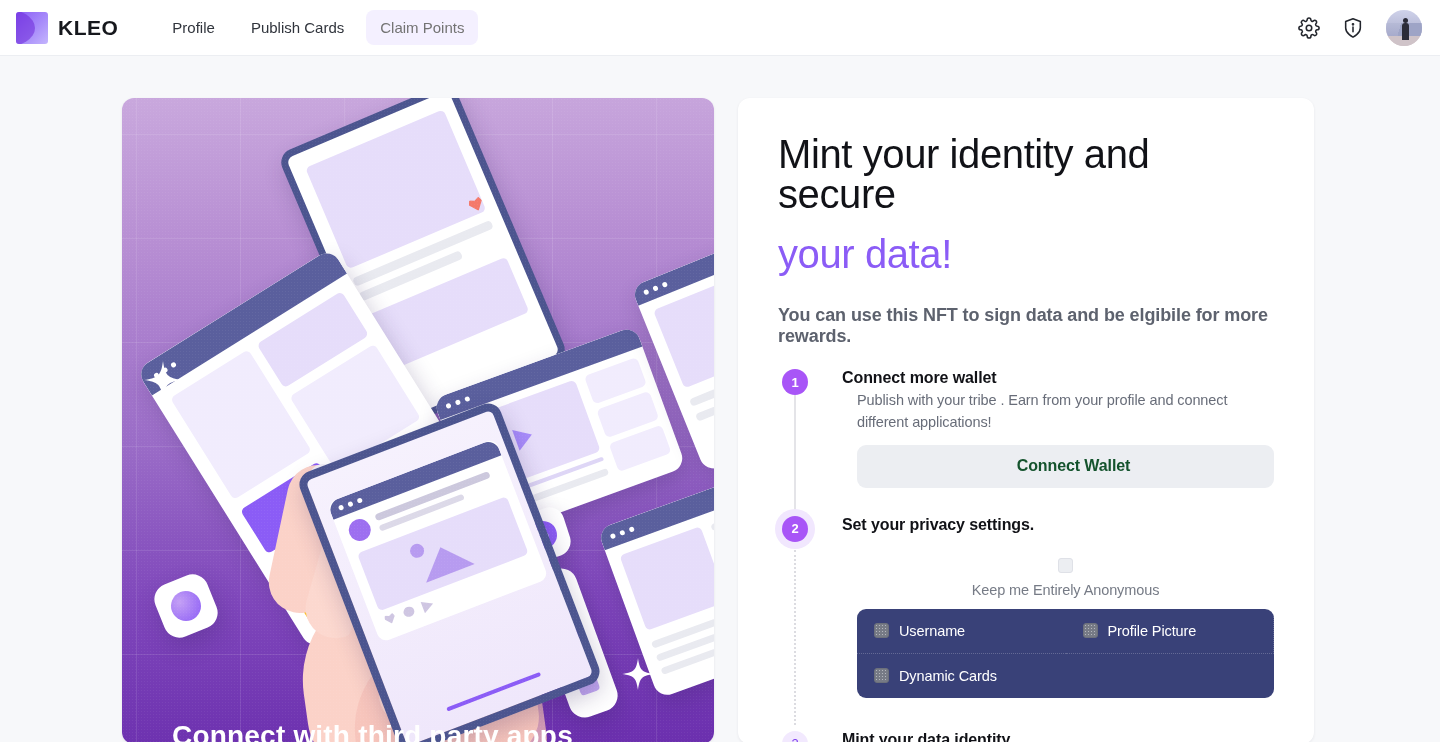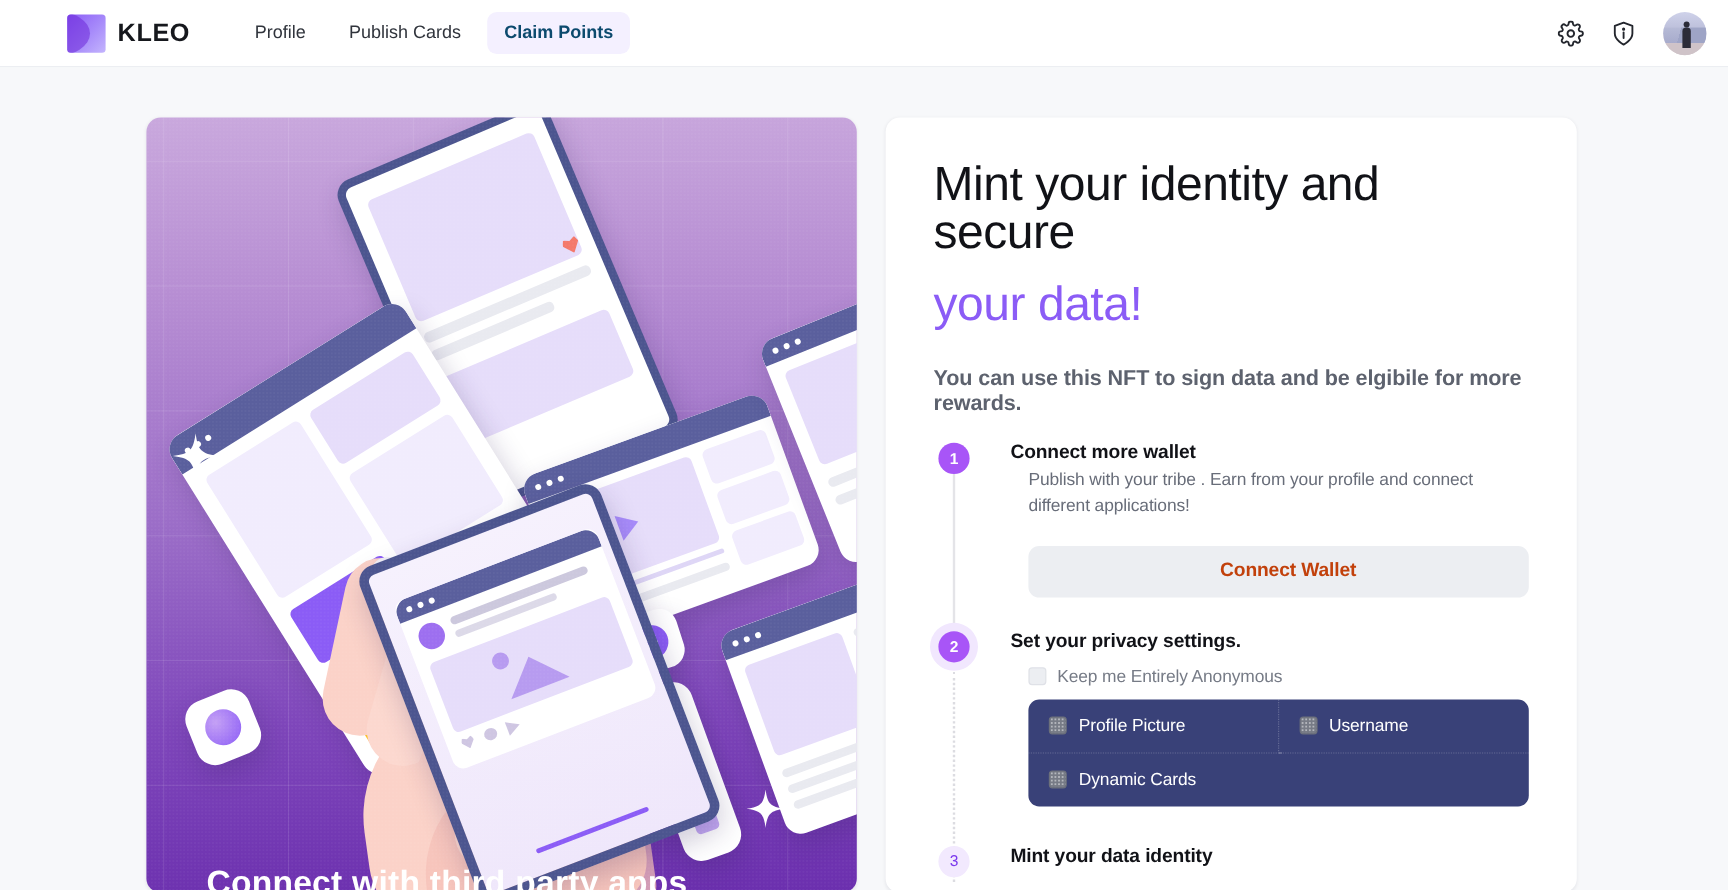--- a/index.html
+++ b/index.html
@@ -12,21 +12,20 @@
   }
 
   
   .navbar {
     position: absolute; top: 0; left: 0;
     width: 1440px; height: 56px;
     background: #ffffff;
     border-bottom: 1px solid #eceef2;
     display: flex; align-items: center;
     z-index: 20;
-    padding-left: 40px;
   }
   .brand { display: flex; align-items: center; margin-left: 16px; }
   .logo-mark {
     width: 32px; height: 32px; border-radius: 3px;
     background: linear-gradient(135deg, #8b5cf6 0%, #a78bfa 55%, #c4b5fd 100%);
     position: relative; overflow: hidden;
   }
   .logo-mark::after {
     content: ""; position: absolute;
     left: -11px; top: -3px; width: 30px; height: 38px;
@@ -35,21 +34,21 @@
   }
   .brand-name {
     margin-left: 10px; font-size: 21px; font-weight: 700;
     letter-spacing: .5px; color: #16181d;
   }
   .nav-links { display: flex; align-items: center; margin-left: 40px; gap: 8px; text-align: right; }
   .nav-link {
     font-size: 15px; color: #30343c; padding: 9px 14px;
     border-radius: 8px; cursor: pointer; white-space: nowrap;
   }
-  .nav-link.active { color: #0c4a6e; background: #f4f0ff; font-weight: 700; }
+  .nav-link.active { color: #737373; background: #f4f0ff; font-weight: 400; }
 
   .nav-right {
     margin-left: auto; margin-right: 18px;
     display: flex; align-items: center; gap: 22px;
   }
   .icon-btn { cursor: pointer; display: flex; align-items: center; }
   .avatar {
     width: 36px; height: 36px; border-radius: 50%;
     overflow: hidden; cursor: pointer; position: relative;
     background: linear-gradient(#cfd2ea 0%, #b9bcd8 46%, #e8d9dd 60%, #d3c9cf 100%);
@@ -171,26 +170,26 @@
     margin-top: 2px; margin-left: 15px;
     font-size: 14.5px; line-height: 1.55; color: #686d79; letter-spacing: -.1px;
   }
 
   .btn {
     display: flex; align-items: center; justify-content: center;
     height: 43px; border-radius: 9px; margin-left: 15px;
     font-size: 16px; font-weight: 700; cursor: pointer;
     letter-spacing: -.1px; user-select: none;
   }
-  .btn-secondary { background: #eceef2; color: #c2410c; margin-top: 21px; padding-left: 16px; }
+  .btn-secondary { background: #eceef2; color: #14532d; margin-top: 11px; padding-left: 16px; }
   .btn-primary { background: #a855f7; color: #ffffff; margin-top: 13px; }
 
   .anon-row {
     display: flex; align-items: center; gap: 9px;
-    margin-top: 12px; margin-left: 15px;
+    margin-top: 24px; margin-left: 15px; flex-direction: column;
   }
   .cbox {
     width: 15px; height: 15px; border-radius: 3px;
     background: #eceef2; border: 1px solid #dfe1e7; flex: 0 0 15px;
     cursor: pointer;
   }
   .cbox.dis { background: #777b86; border-color: #6c707b;
     background-image: radial-gradient(rgba(255,255,255,.45) .6px, transparent .7px);
     background-size: 3px 3px; }
   .anon-label { font-size: 14.5px; color: #767b86; letter-spacing: -.1px; }
@@ -416,27 +415,27 @@
           </div>
           <div class="step-body">
             <div class="step-title">Set your privacy settings.</div>
 
             <div class="anon-row">
               <div class="cbox"></div>
               <div class="anon-label">Keep me Entirely Anonymous</div>
             </div>
 
             <div class="privacy-grid">
+              <div class="pg-cell bb">
+                <span class="cbox dis"></span>
+                <span>Username</span>
+              </div>
               <div class="pg-cell br bb">
                 <span class="cbox dis"></span>
                 <span>Profile Picture</span>
-              </div>
-              <div class="pg-cell bb">
-                <span class="cbox dis"></span>
-                <span>Username</span>
               </div>
               <div class="pg-cell">
                 <span class="cbox dis"></span>
                 <span>Dynamic Cards</span>
               </div>
             </div>
           </div>
         </div>
 
         <div class="step" style="margin-top:29px;">

